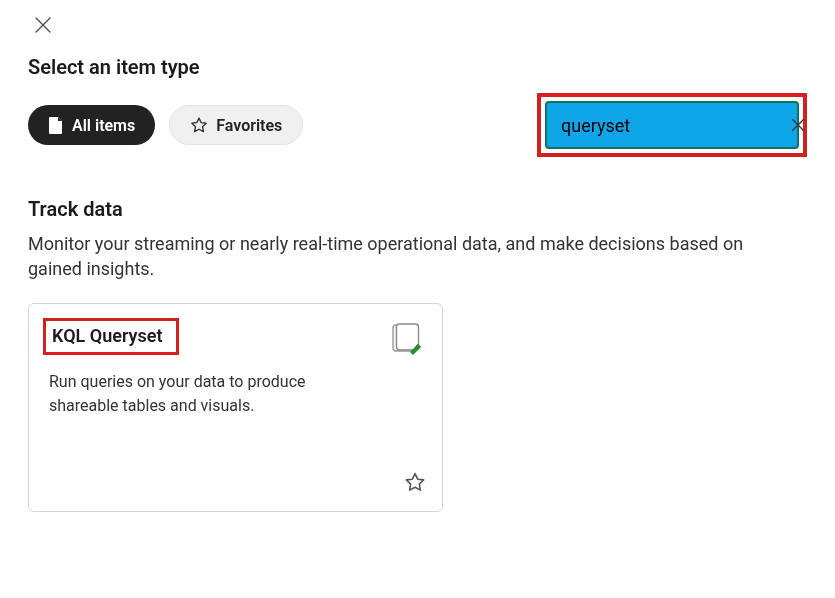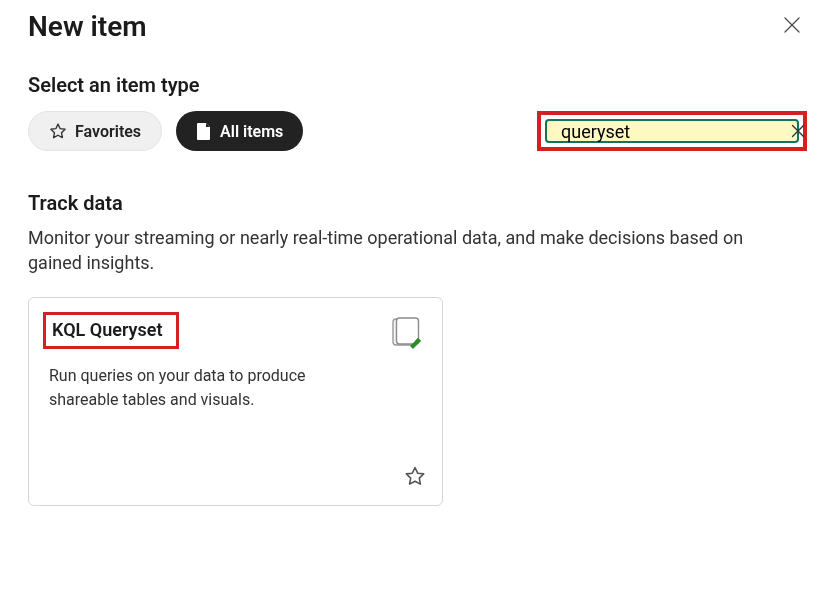--- a/index.html
+++ b/index.html
@@ -73,24 +73,24 @@
   .search-hl {
     border: 4px solid #d62020;
     padding: 4px;
     display: inline-flex;
   }
   .search-box {
     display: flex;
     align-items: center;
     border: 2px solid #12755b;
     border-radius: 4px;
-    height: 24px;
+    height: 48px;
     width: 254px;
     padding: 0 6px 0 12px;
-    background: #fef9c3;
+    background: #0ea5e9;
   }
   .search-input {
     flex: 1;
     border: none;
     outline: none;
     font-size: 18px;
     font-family: inherit;
     background: transparent;
   }
   .search-clear {
@@ -159,49 +159,48 @@
     right: 16px;
     bottom: 14px;
     color: #555;
   }
 </style>
 </head>
 <body>
 
 <div class="page">
   <div class="header-row">
-    <h1 class="title">New item</h1>
     <div class="close-x">
       <svg width="18" height="18" viewBox="0 0 18 18" fill="none" stroke="#4a4a4a" stroke-width="1.3" stroke-linecap="round">
         <line x1="2" y1="2" x2="16" y2="16"></line>
         <line x1="16" y1="2" x2="2" y2="16"></line>
       </svg>
     </div>
   </div>
 
   <h2 class="subtitle">Select an item type</h2>
 
   <div class="filter-row">
-    <div class="pill light">
-      <span class="star-icon">
-        <svg width="18" height="18" viewBox="0 0 24 24" fill="none" stroke="#333" stroke-width="1.8" stroke-linejoin="round" stroke-linecap="round">
-          <polygon points="12 2.8 14.9 8.9 21.5 9.7 16.7 14.3 17.9 20.9 12 17.7 6.1 20.9 7.3 14.3 2.5 9.7 9.1 8.9"></polygon>
-        </svg>
-      </span>
-      <span>Favorites</span>
-    </div>
-
     <div class="pill dark">
       <span class="file-icon">
         <svg width="16" height="18" viewBox="0 0 16 18" fill="#fff">
           <path d="M2 1 h8 l4 4 v12 a1 1 0 0 1 -1 1 H2 a1 1 0 0 1 -1 -1 V2 a1 1 0 0 1 1 -1 Z"></path>
           <path d="M10 1 v4 h4" fill="#222"></path>
         </svg>
       </span>
       <span>All items</span>
+    </div>
+
+    <div class="pill light">
+      <span class="star-icon">
+        <svg width="18" height="18" viewBox="0 0 24 24" fill="none" stroke="#333" stroke-width="1.8" stroke-linejoin="round" stroke-linecap="round">
+          <polygon points="12 2.8 14.9 8.9 21.5 9.7 16.7 14.3 17.9 20.9 12 17.7 6.1 20.9 7.3 14.3 2.5 9.7 9.1 8.9"></polygon>
+        </svg>
+      </span>
+      <span>Favorites</span>
     </div>
 
     <div class="spacer"></div>
 
     <div class="search-hl">
       <div class="search-box">
         <input class="search-input" type="text" value="queryset" style="">
         <div class="search-clear">
           <svg width="14" height="14" viewBox="0 0 14 14" fill="none" stroke="#333" stroke-width="1.4" stroke-linecap="round">
             <line x1="1.5" y1="1.5" x2="12.5" y2="12.5"></line>

